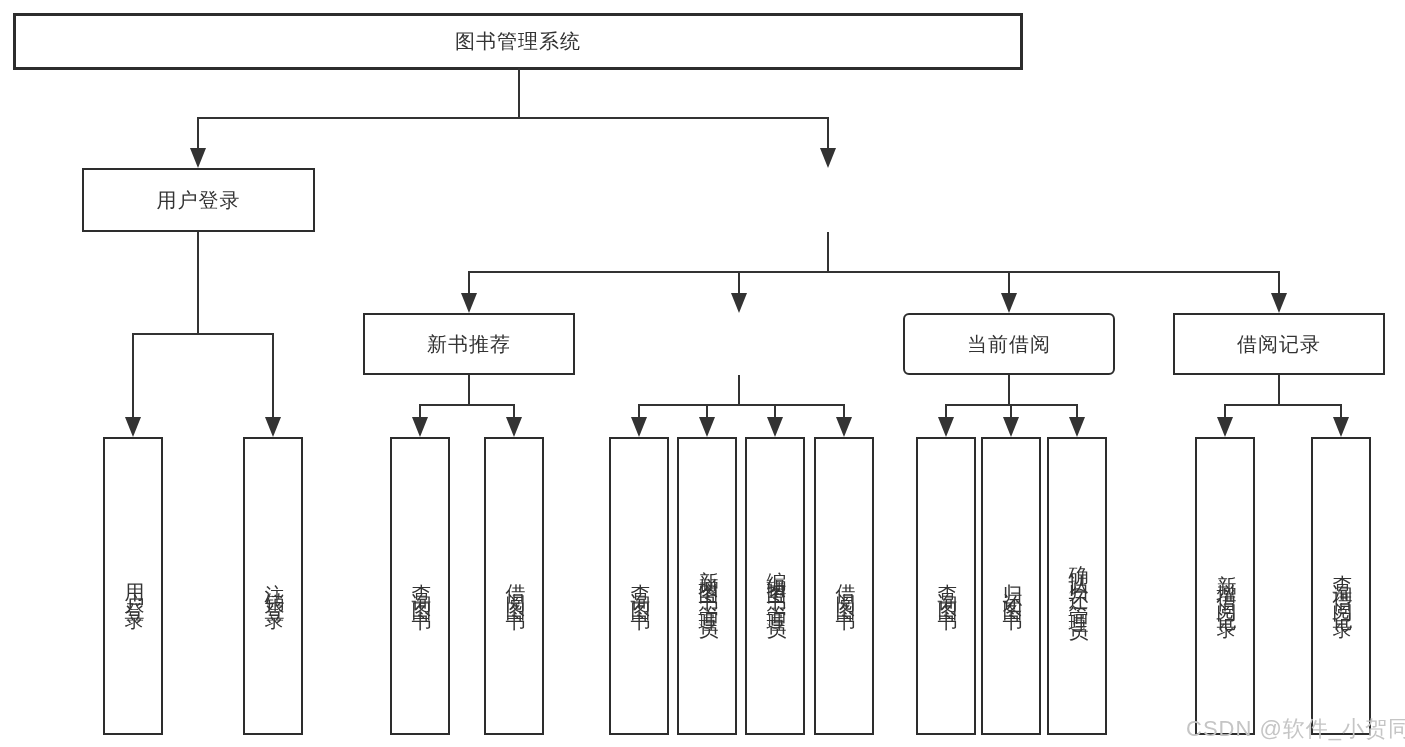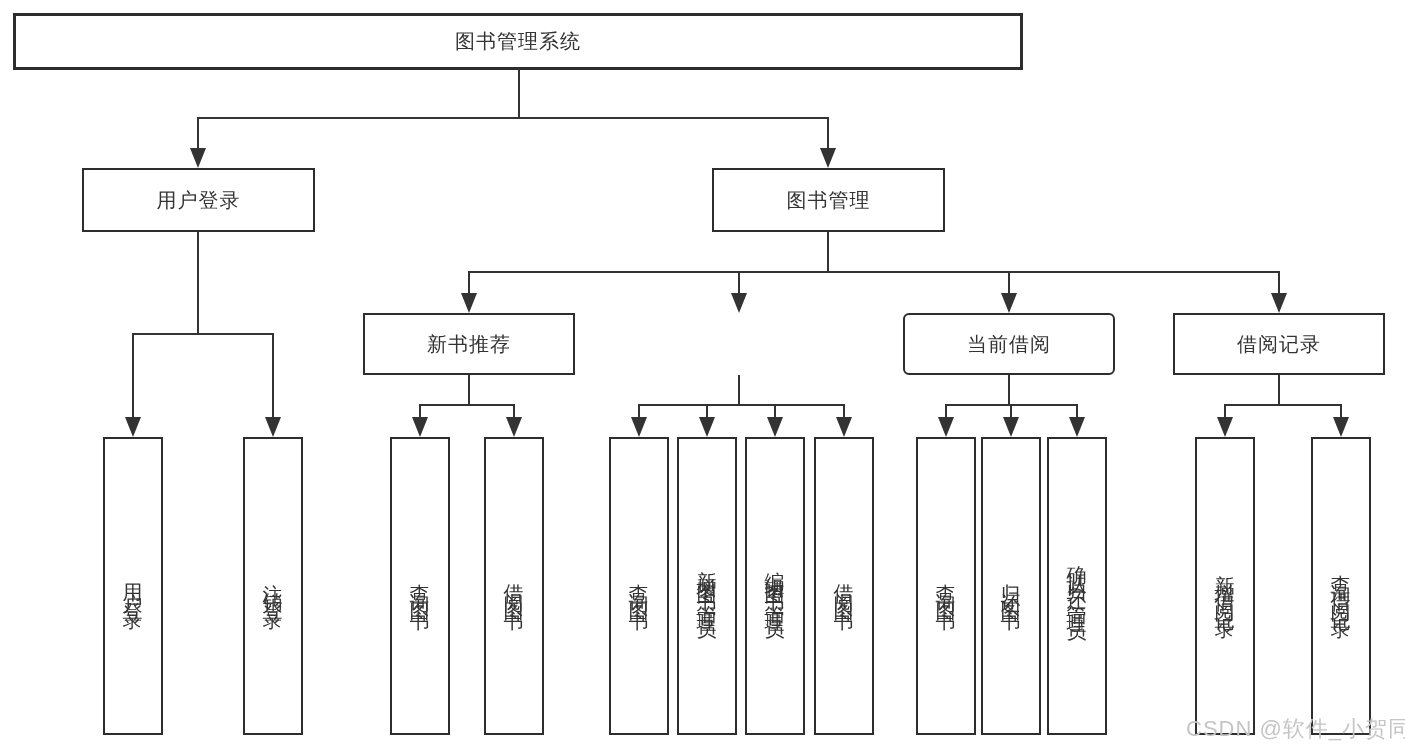--- a/index.html
+++ b/index.html
@@ -12,20 +12,21 @@
   }
   .box{
     position:absolute;
     background:#ffffff;
     border:2px solid #2d2d2d;
     display:flex;align-items:center;justify-content:center;
     color:#333333;
     font-size:20px;
     letter-spacing:1px;
     box-sizing:content-box;
+    font-family:Liberation Mono, monospace;
   }
   .root{border-width:3px;}
   .leaf{
     writing-mode:vertical-rl;
     letter-spacing:9px;
     line-height:1;
     font-size:20px;
   }
   .v{position:absolute;width:2px;background:#333333;}
   .h{position:absolute;height:2px;background:#333333;}
@@ -53,21 +54,20 @@
   <div class="box root" style="left:13px;top:13px;width:1004px;height:51px;">图书管理系统</div>
 
   <div class="v" style="left:518px;top:68px;height:51px;"></div>
   <div class="h" style="left:197px;top:117px;width:632px;"></div>
   <div class="v" style="left:197px;top:117px;height:33px;"></div>
   <div class="ar" style="left:190px;top:148px;"></div>
   <div class="v" style="left:827px;top:117px;height:33px;"></div>
   <div class="ar" style="left:820px;top:148px;"></div>
 
   <div class="box" style="left:82px;top:168px;width:229px;height:60px;">用户登录</div>
-  <div class="box" style="left:712px;top:168px;width:229px;height:60px;">图书管理</div>
 
   <div class="v" style="left:197px;top:232px;height:103px;"></div>
   <div class="h" style="left:132px;top:333px;width:142px;"></div>
   <div class="v" style="left:132px;top:333px;height:86px;"></div>
   <div class="ar" style="left:125px;top:417px;"></div>
   <div class="v" style="left:272px;top:333px;height:86px;"></div>
   <div class="ar" style="left:265px;top:417px;"></div>
 
   <div class="v" style="left:827px;top:232px;height:41px;"></div>
   <div class="h" style="left:468px;top:271px;width:812px;"></div>

